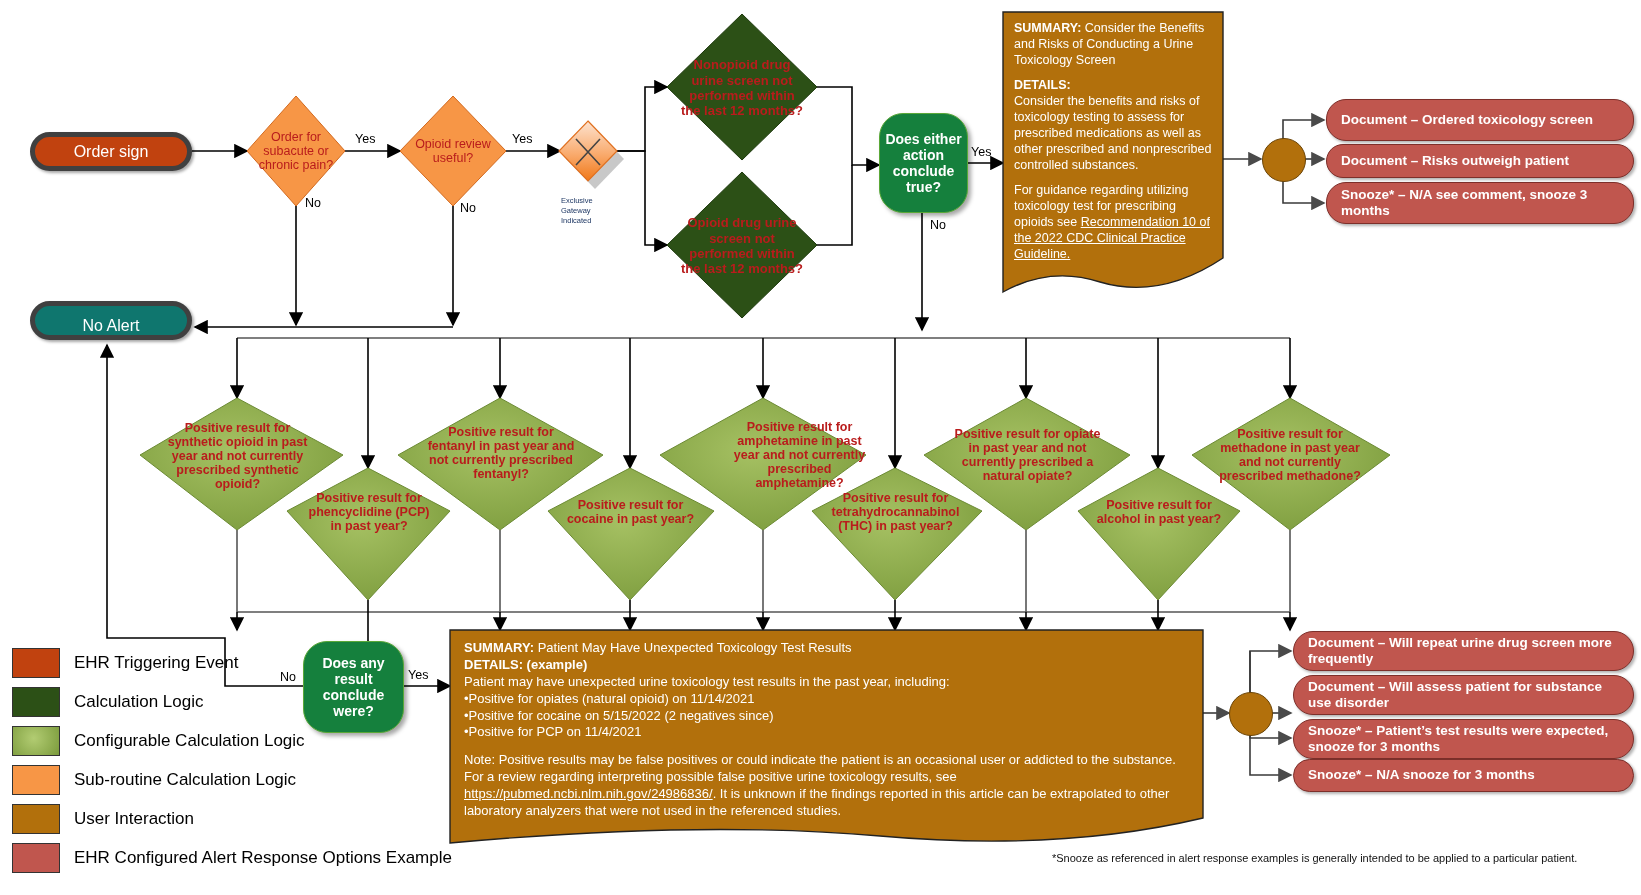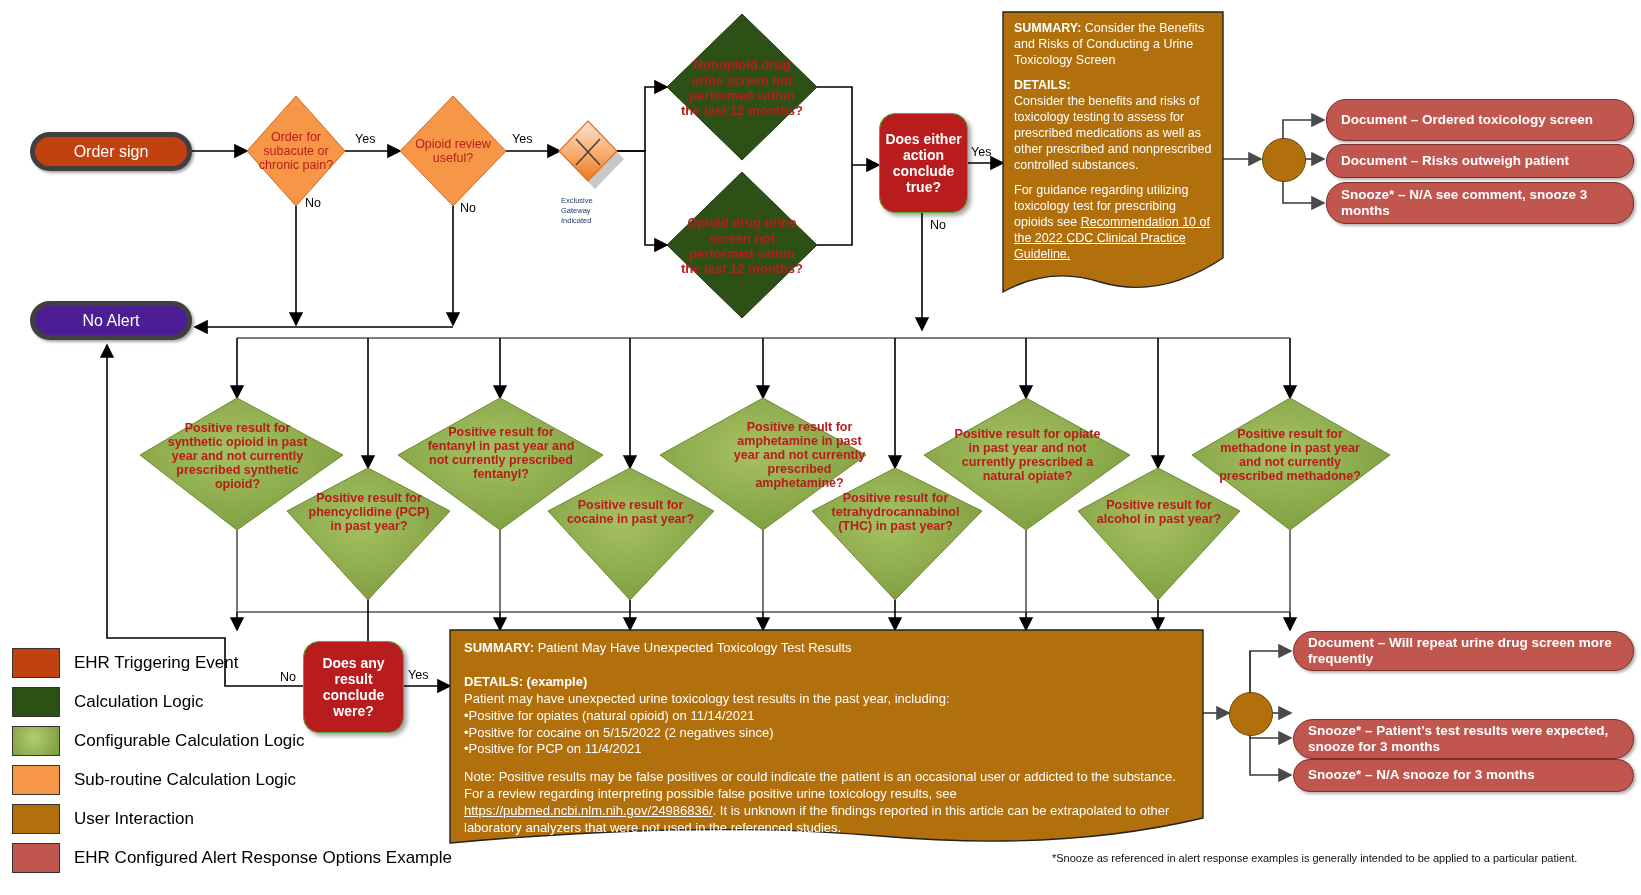--- a/index.html
+++ b/index.html
@@ -8,30 +8,30 @@
   svg.layer{position:absolute;left:0;top:0;width:1641px;height:895px;pointer-events:none;}
 
   
   .node{position:absolute;display:flex;align-items:center;justify-content:center;
         text-align:center;color:#fff;box-sizing:border-box;}
 
   
   .term{border-radius:28px;border:5px solid #404040;font-size:16px;
         box-shadow:2px 2px 3px rgba(0,0,0,.35);}
   .term.red{background:#C1420F;}
-  .term.blue{background:#4c1d95;}
+  .term.blue{background:#0f766e;align-items:flex-end;}
 
   
   .diamond-wrap{position:absolute;}
   .diamond-wrap .dlabel{position:absolute;left:0;top:0;width:100%;height:100%;
         display:flex;align-items:center;justify-content:center;text-align:center;
         color:#b91c1c;box-sizing:border-box;padding:6px;line-height:1.12;}
 
   
-  .greenbox{background:#b91c1c;border:1px solid #5aa838;border-radius:16px;
+  .greenbox{background:#15803d;border:1px solid #5aa838;border-radius:24px;
         font-weight:bold;font-size:14px;line-height:1.15;color:#fff;
         box-shadow:3px 3px 4px rgba(0,0,0,.35);padding:4px;}
 
   
   .note{position:absolute;background:#B2700C;color:#fff;box-sizing:border-box;
         font-size:12.5px;line-height:1.28;}
   .note .inner{padding:8px 10px 6px 11px;}
   .note b{font-weight:bold;}
   .note a,.note .lnk{color:#fff;text-decoration:underline;}
 
@@ -298,21 +298,21 @@
   </div>
   <div class="pill" style="left:1326px;top:144px;width:308px;height:34px;">
     <span>Document – Risks outweigh patient</span>
   </div>
   <div class="pill" style="left:1326px;top:182px;width:308px;height:42px;">
     <span>Snooze* – N/A see comment, snooze 3 months</span>
   </div>
 
   <div class="note" style="left:450px;top:630px;width:755px;height:210px;background:transparent;">
     <div class="inner" style="padding:10px 14px 6px 14px;font-size:13px;line-height:1.3;">
-      <div style="margin-bottom:17px;">
+      <div style="margin-bottom:0;">
         <b>SUMMARY:</b><span> Patient May Have Unexpected Toxicology Test Results</span>
       </div>
       <div><b>DETAILS: (example)</b></div>
       <div>Patient may have unexpected urine toxicology test results in the past year, including:</div>
       <div>•Positive for opiates (natural opioid) on 11/14/2021</div>
       <div>•Positive for cocaine on 5/15/2022 (2 negatives since)</div>
       <div style="margin-bottom:11px;">•Positive for PCP on 11/4/2021</div>
       <div style="margin-bottom:20px;">
         <span>Note: Positive results may be false positives or could indicate the patient is an occasional user or addicted to the substance. For a review regarding interpreting possible false positive urine toxicology results, see </span><span class="lnk">https://pubmed.ncbi.nlm.nih.gov/24986836/</span><span>. It is unknown if the findings reported in this article can be extrapolated to other laboratory analyzers that were not used in the referenced studies.</span>
       </div>
@@ -321,20 +321,23 @@
         <span class="lnk">Recommendation 10 of the 2022 CDC Clinical Practice Guideline.</span>
       </div>
     </div>
   </div>
 
   <div class="gold" style="left:1229px;top:692px;width:42px;height:42px;"></div>
 
   <div class="pill" style="left:1293px;top:631px;width:341px;height:40px;">
     <span>Document – Will repeat urine drug screen more frequently</span>
   </div>
+  <div class="pill" style="left:1293px;top:675px;width:341px;height:40px;">
+    <span>Document – Will assess patient for substance use disorder</span>
+  </div>
   <div class="pill" style="left:1293px;top:719px;width:341px;height:40px;">
     <span>Snooze* – Patient’s test results were expected, snooze for 3 months</span>
   </div>
   <div class="pill" style="left:1293px;top:759px;width:341px;height:33px;">
     <span>Snooze* – N/A snooze for 3 months</span>
   </div>
 
   <div class="legend" style="left:12px;top:648px;">
     <div class="legend-row">
       <span class="swatch" style="background:#C1420F;"></span>

